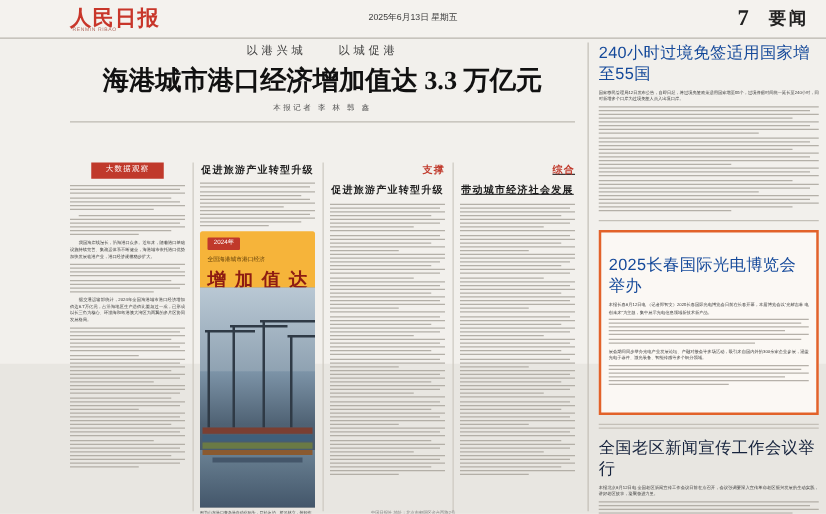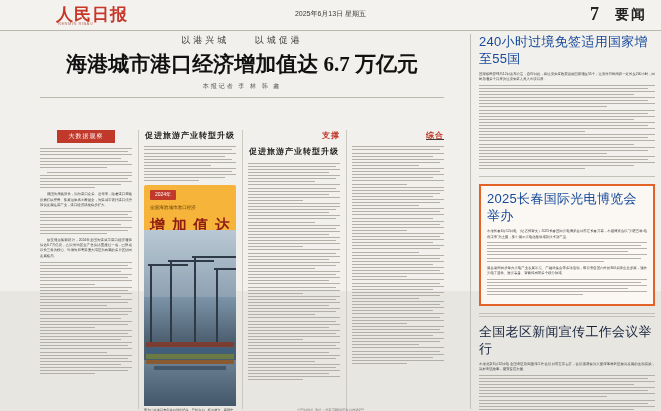--- a/index.html
+++ b/index.html
@@ -46,21 +46,21 @@
   .section-title{
     position:absolute;right:14px;top:6px;
     font-size:14px;font-weight:bold;color:#222;letter-spacing:2px;
   }
 
   
   .main-area{
     position:absolute;left:0;top:30px;width:661px;height:381px;
   }
   .left-block{
-    position:absolute;left:40px;top:4px;width:404px;height:375px;
+    position:absolute;left:56px;top:4px;width:404px;height:375px;
   }
   .right-block{
     position:absolute;left:470px;top:4px;width:176px;height:375px;
     border-left:1px solid #c4c0b8;
     padding-left:8px;
     box-sizing:content-box;
   }
 
   
   .kicker{
@@ -165,21 +165,21 @@
     font-size:13px;font-weight:normal;color:#15499a;line-height:1.3;
     letter-spacing:.3px;margin:0 0 4px 0;
   }
   .r-head.dark{color:#16233d;}
   .r-body{font-size:3.4px;line-height:1.6;color:#3a3a3a;text-align:justify;}
   .r-rule{height:1px;background:#c4c0b8;margin:7px 0;}
   .r-rule.dbl{height:2px;border-top:1px solid #c4c0b8;border-bottom:1px solid #c4c0b8;background:transparent;}
 
   .highlight-box{
     border:2px solid #e2622a;
-    padding:5px 6px;
+    padding:18px 6px;
     margin:6px 0;
     background:#fbf8f4;
   }
   .highlight-box .r-head{color:#15499a;}
 
   .footer-note{
     position:absolute;left:0;bottom:-1px;width:661px;text-align:center;
     font-size:3.4px;color:#777;
   }
   .colrule{
@@ -201,21 +201,21 @@
 
   <div class="main-area">
 
     <div class="left-block">
 
       <div class="kicker">
         <span>以港兴城</span>
         <span>以城促港</span>
       </div>
 
-      <div class="headline">海港城市港口经济增加值达 6.7 万亿元</div>
+      <div class="headline">海港城市港口经济增加值达 3.3 万亿元</div>
 
       <div class="byline">本报记者 李 林 韩 鑫</div>
 
       <div class="rule-thin"></div>
 
       <div class="colrule" style="left:98px"></div>
       <div class="colrule" style="left:202px"></div>
       <div class="colrule" style="left:306px"></div>
 
       <div class="colgrid">
@@ -394,20 +394,21 @@
               <i class="s2"></i>
               <i class="s1"></i>
               <i class="s3"></i>
               <i class="s1"></i>
               <i class="s5"></i>
           </div>
         </div>
 
         <div class="col c4">
           <div class="subhead-red">综合</div>
+          <div class="subhead">带动城市经济社会发展</div>
           <div class="lines">
             <i class="s1"></i>
               <i class="s2"></i>
               <i class="s1"></i>
               <i class="s3"></i>
               <i class="s1"></i>
               <i class="s2"></i>
               <i class="s4"></i>
             <i class="s1"></i>
               <i class="s2"></i>

